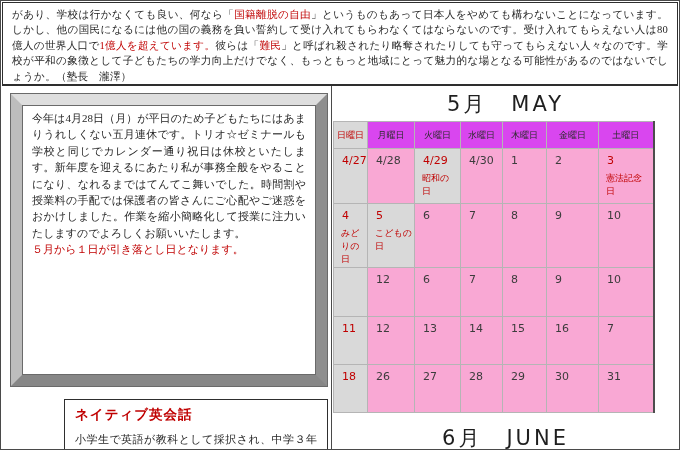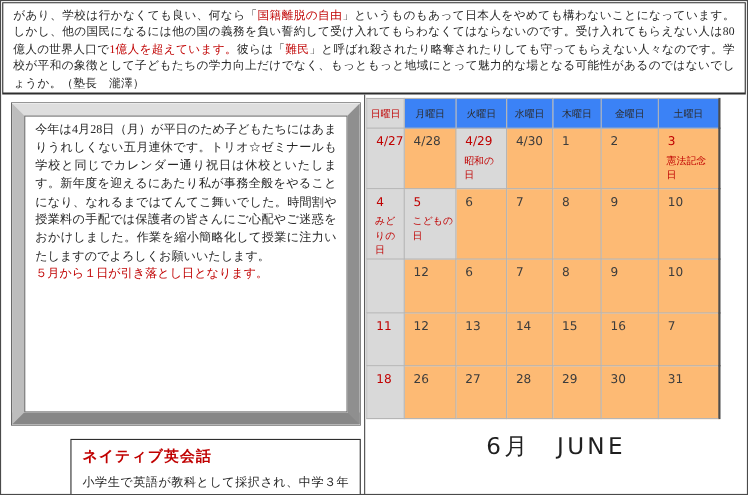--- a/index.html
+++ b/index.html
@@ -50,25 +50,25 @@
   .cal-title{
     margin-top:4px; text-align:center; font-size:21px; color:#1f1f1f;
     font-family:"DejaVu Sans", sans-serif; letter-spacing:3px; word-spacing:12px;
   }
   .june-title{margin-top:11px;}
   table.cal{
     border-collapse:collapse; margin-left:1px; margin-top:3px;
     table-layout:fixed; width:298px;
     font-family:"DejaVu Sans", sans-serif;
   }
-  .cal th,.cal td{border:1px solid #b5b5b5; vertical-align:top; background:#fdba74;}
+  .cal th,.cal td{border:1px solid #b5b5b5; vertical-align:top; background:#f9a8d4;}
   table.cal{border-right:2px solid #4d4d4d; border-top:1px solid #9a9a9a;}
   .cal th{
     font-weight:normal; font-size:9px; padding:7px 0 6px 0; text-align:center;
-    color:#2b2b2b; background:#3b82f6;
+    color:#2b2b2b; background:#d946ef;
     font-family:"Liberation Sans", sans-serif;
   }
   .cal td .d{display:block; padding:4px 2px 0 7px; font-size:11px; color:#3c3c3c;}
   .cal td .s{display:block; padding:5px 1px 0 6px; font-size:9px; font-family:"Liberation Sans", sans-serif;}
   .cal .g{background:#d9d9d9;}
   .cal .red .d,.cal .red .s,.cal th.red{color:#c00000;}
   .cal col.c0{width:34px;} .cal col.c1{width:47px;} .cal col.c2{width:46px;}
   .cal col.c3{width:42px;} .cal col.c4{width:44px;} .cal col.c5{width:52px;}
   .cal col.c6{width:55px;}
   .may tbody tr:nth-child(1) td{height:52px;}
@@ -94,20 +94,21 @@
         </div>
       </div>
 
       <div class="eng-box">
         <h2 class="eng-title">ネイティブ英会話</h2>
         <p>小学生で英語が教科として採択され、中学３年では都立入試にスピーキングが得点加算されます。ネイティブと</p>
       </div>
     </div>
 
     <div class="right-col">
+      <div class="cal-title">5月　MAY</div>
       <table class="cal may">
           <colgroup>
             <col class="c0">
             <col class="c1">
             <col class="c2">
             <col class="c3">
             <col class="c4">
             <col class="c5">
             <col class="c6">
           </colgroup>

